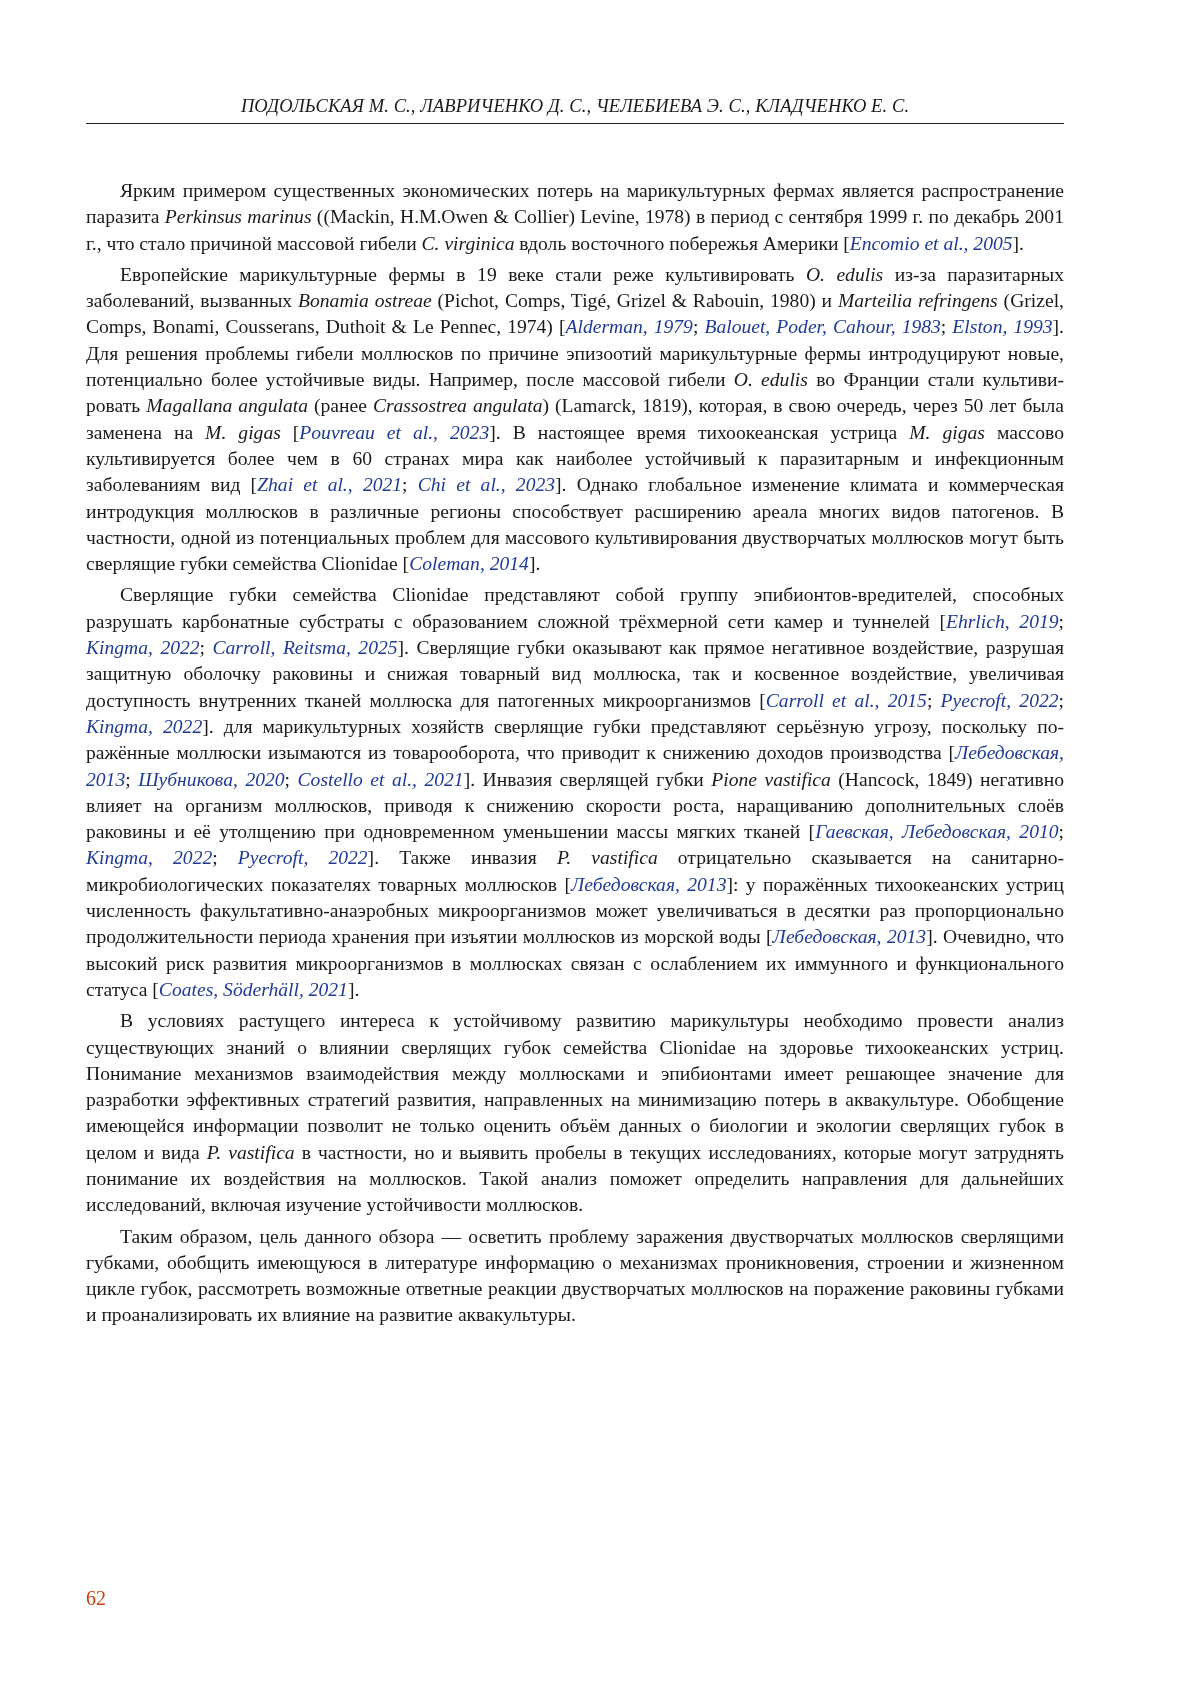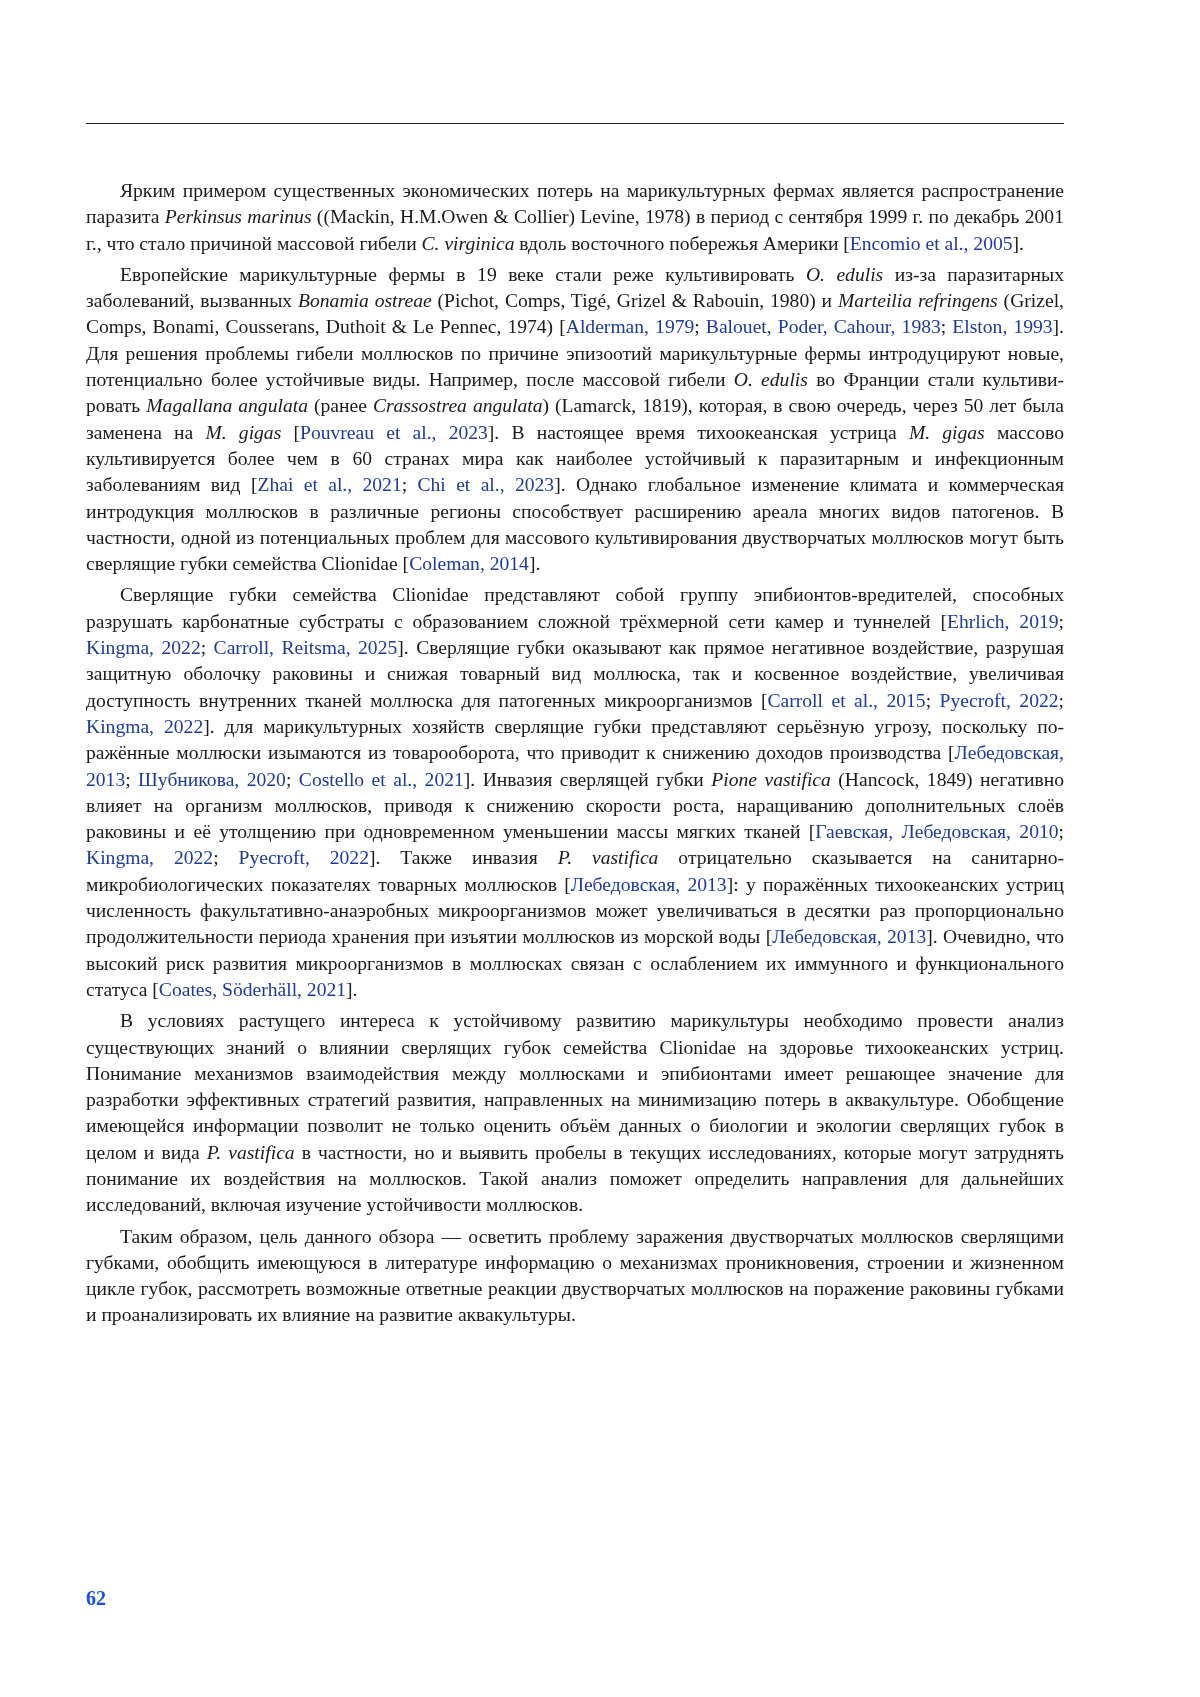--- a/index.html
+++ b/index.html
@@ -18,29 +18,30 @@
       position: absolute; left: 86px; top: 123px; width: 978px; height: 0;
       border-top: 1.6px solid #222;
     }
     .body-text {
       position: absolute; left: 86px; top: 178px; width: 978px;
       font-size: 19.6px; line-height: 26.3px; text-align: justify;
       hyphens: manual;
     }
     .body-text p { margin: 0 0 5px 0; text-indent: 34px; }
     .body-text i { }
-    .cite { color: #1f3a93; text-decoration: none; cursor: pointer; }
+    .cite { color: #1f3a93; text-decoration: none; cursor: pointer; font-style: italic; }
     .page-number {
-      position: absolute; left: 86px; top: 1587px; font-size: 20px; color: #1d4ed8; font-weight: bold;
+      position: absolute; left: 86px; top: 1587px; font-size: 20px; color: #c2410c;
     }
   </style>
 </head>
 <body>
 
 <div class="page">
+  <div class="running-header">ПОДОЛЬСКАЯ М. С., ЛАВРИЧЕНКО Д. С., ЧЕЛЕБИЕВА Э. С., КЛАДЧЕНКО Е. С.</div>
   <div class="header-rule"></div>
 
   <div class="body-text">
     <p><span>Ярким примером существенных экономических потерь на марикультурных фермах является распространение паразита </span><i>Perkinsus marinus</i><span> ((Mackin, H.M.Owen &amp; Collier) Levine, 1978) в период с сентября 1999 г. по декабрь 2001 г., что стало причиной массовой гибели </span><i>C. virginica</i><span> вдоль восточного побережья Америки [</span><a class="cite" style="color: rgb(31, 58, 147);">Encomio et al., 2005</a><span>].</span></p>
     <p><span>Европейские марикультурные фермы в 19 веке стали реже культивировать </span><i>O. edulis</i><span> из-за паразитарных заболеваний, вызванных </span><i>Bonamia ostreae</i><span> (Pichot, Comps, Tigé, Grizel &amp; Rabouin, 1980) и </span><i>Marteilia refringens</i><span> (Grizel, Comps, Bonami, Cousserans, Duthoit &amp; Le Pennec, 1974) [</span><a class="cite" style="color: rgb(31, 58, 147);">Alderman, 1979</a><span>; </span><a class="cite" style="color: rgb(31, 58, 147);">Balouet, Poder, Cahour, 1983</a><span>; </span><a class="cite" style="color: rgb(31, 58, 147);">Elston, 1993</a><span>]. Для решения проблемы гибели моллюсков по причине эпизоотий марикультурные фермы интродуцируют новые, потенциально более устойчивые виды. Например, после массовой гибели </span><i>O. edulis</i><span> во Франции стали культиви­ровать </span><i>Magallana angulata</i><span> (ранее </span><i>Crassostrea angulata</i><span>) (Lamarck, 1819), которая, в свою очередь, через 50 лет была заменена на </span><i>M. gigas</i><span> [</span><a class="cite" style="color: rgb(31, 58, 147);">Pouvreau et al., 2023</a><span>]. В настоящее время тихоокеанская устрица </span><i>M. gigas</i><span> массово культивируется более чем в 60 странах мира как наиболее устойчивый к паразитарным и инфекционным заболеваниям вид [</span><a class="cite" style="color: rgb(31, 58, 147);">Zhai et al., 2021</a><span>; </span><a class="cite" style="color: rgb(31, 58, 147);">Chi et al., 2023</a><span>]. Однако глобальное изменение климата и коммерческая интродукция моллюсков в различные регионы способствует расширению ареала многих видов патогенов. В частности, одной из потенциальных проблем для массового культивирования двустворчатых моллюсков могут быть сверлящие губки семейства Clionidae [</span><a class="cite" style="color: rgb(31, 58, 147);">Coleman, 2014</a><span>].</span></p>
     <p><span>Сверлящие губки семейства Clionidae представляют собой группу эпибионтов-вредителей, способных разрушать карбонатные субстраты с образованием сложной трёхмерной сети камер и туннелей [</span><a class="cite" style="color: rgb(31, 58, 147);">Ehrlich, 2019</a><span>; </span><a class="cite" style="color: rgb(31, 58, 147);">Kingma, 2022</a><span>; </span><a class="cite" style="color: rgb(31, 58, 147);">Carroll, Reitsma, 2025</a><span>]. Сверлящие губки оказывают как прямое негативное воздействие, разрушая защитную оболочку раковины и снижая товар­ный вид моллюска, так и косвенное воздействие, увеличивая доступность внутренних тканей моллюска для патогенных микроорганизмов [</span><a class="cite" style="color: rgb(31, 58, 147);">Carroll et al., 2015</a><span>; </span><a class="cite" style="color: rgb(31, 58, 147);">Pyecroft, 2022</a><span>; </span><a class="cite" style="color: rgb(31, 58, 147);">Kingma, 2022</a><span>]. для марикультурных хозяйств сверлящие губки представляют серьёзную угрозу, поскольку по­ражённые моллюски изымаются из товарооборота, что приводит к снижению доходов производ­ства [</span><a class="cite" style="color: rgb(31, 58, 147);">Лебедовская, 2013</a><span>; </span><a class="cite" style="color: rgb(31, 58, 147);">Шубникова, 2020</a><span>; </span><a class="cite" style="color: rgb(31, 58, 147);">Costello et al., 2021</a><span>]. Инвазия сверлящей губки </span><i>Pione vastifica</i><span> (Hancock, 1849) негативно влияет на организм моллюсков, приводя к снижению скоро­сти роста, наращиванию дополнительных слоёв раковины и её утолщению при одновременном уменьшении массы мягких тканей [</span><a class="cite" style="color: rgb(31, 58, 147);">Гаевская, Лебедовская, 2010</a><span>; </span><a class="cite" style="color: rgb(31, 58, 147);">Kingma, 2022</a><span>; </span><a class="cite" style="color: rgb(31, 58, 147);">Pyecroft, 2022</a><span>]. Также инвазия </span><i>P. vastifica</i><span> отрицательно сказывается на санитарно-микробиологических показате­лях товарных моллюсков [</span><a class="cite" style="color: rgb(31, 58, 147);">Лебедовская, 2013</a><span>]: у поражённых тихоокеанских устриц численность факультативно-анаэробных микроорганизмов может увеличиваться в десятки раз пропорциональ­но продолжительности периода хранения при изъятии моллюсков из морской воды [</span><a class="cite" style="color: rgb(31, 58, 147);">Лебедовская, 2013</a><span>]. Очевидно, что высокий риск развития микроорганизмов в моллюсках связан с ослаблени­ем их иммунного и функционального статуса [</span><a class="cite" style="color: rgb(31, 58, 147);">Coates, Söderhäll, 2021</a><span>].</span></p>
     <p><span>В условиях растущего интереса к устойчивому развитию марикультуры необходимо прове­сти анализ существующих знаний о влиянии сверлящих губок семейства Clionidae на здоровье тихоокеанских устриц. Понимание механизмов взаимодействия между моллюсками и эпибионта­ми имеет решающее значение для разработки эффективных стратегий развития, направленных на минимизацию потерь в аквакультуре. Обобщение имеющейся информации позволит не только оценить объём данных о биологии и экологии сверлящих губок в целом и вида </span><i>P. vastifica</i><span> в част­ности, но и выявить пробелы в текущих исследованиях, которые могут затруднять понимание их воздействия на моллюсков. Такой анализ поможет определить направления для дальнейших исследований, включая изучение устойчивости моллюсков.</span></p>
     <p><span>Таким образом, цель данного обзора — осветить проблему заражения двустворчатых мол­люсков сверлящими губками, обобщить имеющуюся в литературе информацию о механизмах проникновения, строении и жизненном цикле губок, рассмотреть возможные ответные реак­ции двустворчатых моллюсков на поражение раковины губками и проанализировать их влияние на развитие аквакультуры.</span></p>
   </div>
 

